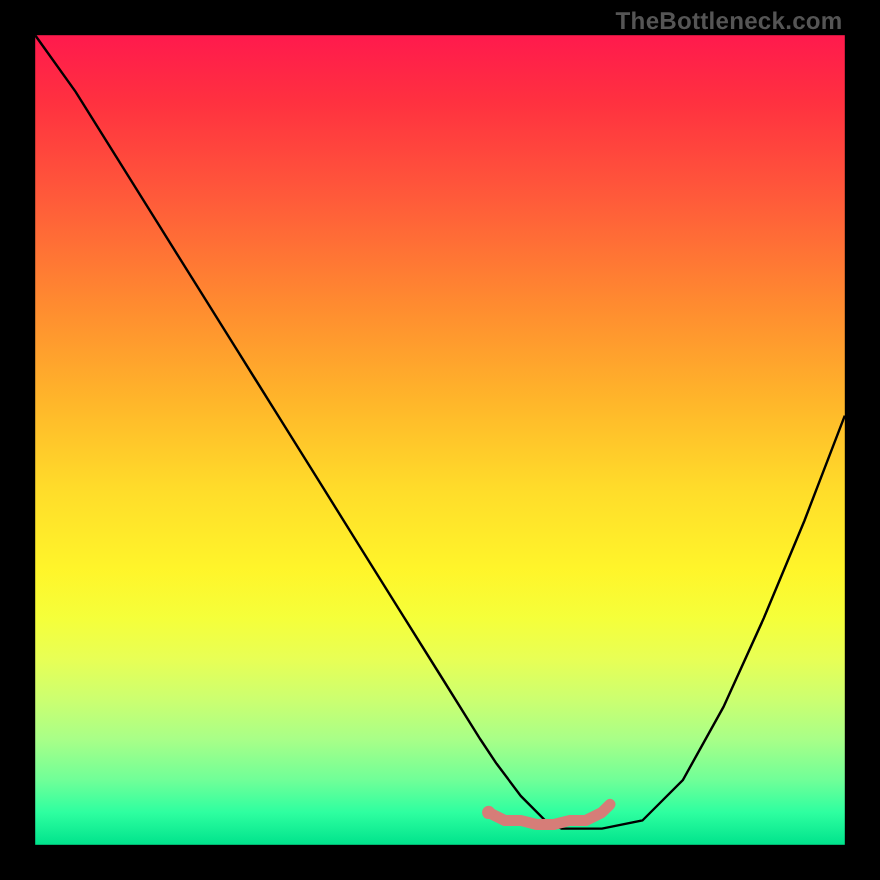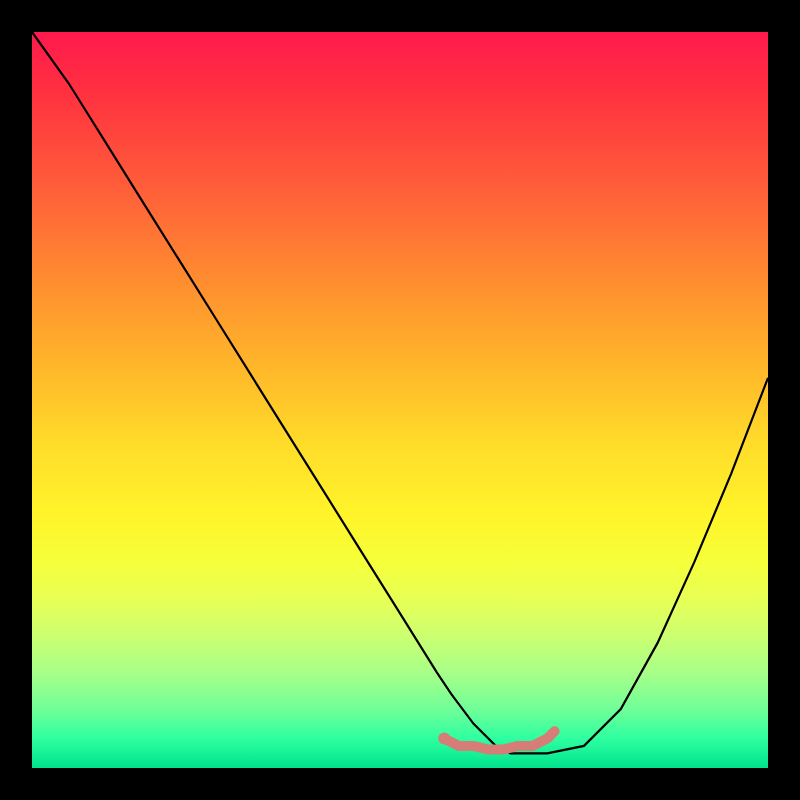--- a/index.html
+++ b/index.html
@@ -59,20 +59,21 @@
     width: 736px;
     height: 736px;
     overflow: visible;
   }
 </style>
 </head>
 <body>
 
 <div class="frame">
 
+  <div class="watermark">TheBottleneck.com</div>
 
   <div class="plot-area">
     <svg class="curve" viewBox="0 0 736 736" preserveAspectRatio="none">
       <path d="M0.0 0.0 L36.8 51.5 L73.6 110.4 L110.4 169.3 L147.2 228.2 L184.0 287.0 L220.8 345.9 L257.6 404.8 L294.4 463.7 L331.2 522.6 L368.0 581.4 L404.8 640.3 L419.5 662.4 L441.6 691.8 L463.7 713.9 L478.4 721.3 L500.5 721.3 L515.2 721.3 L552.0 713.9 L588.8 677.1 L625.6 610.9 L662.4 529.9 L699.2 441.6 L736.0 345.9" fill="none" stroke="#000000" stroke-width="2.2"></path>
       <path d="M412.2 706.6 L426.9 713.9 L441.6 713.9 L456.3 717.6 L471.0 717.6 L485.8 713.9 L500.5 713.9 L515.2 706.6 L522.6 699.2" fill="none" stroke="#d67d78" stroke-width="10" stroke-linecap="round" stroke-linejoin="round"></path>
       <circle cx="412.2" cy="706.6" r="6" fill="#d67d78"></circle>
     </svg>
   </div>
 
 </div>

